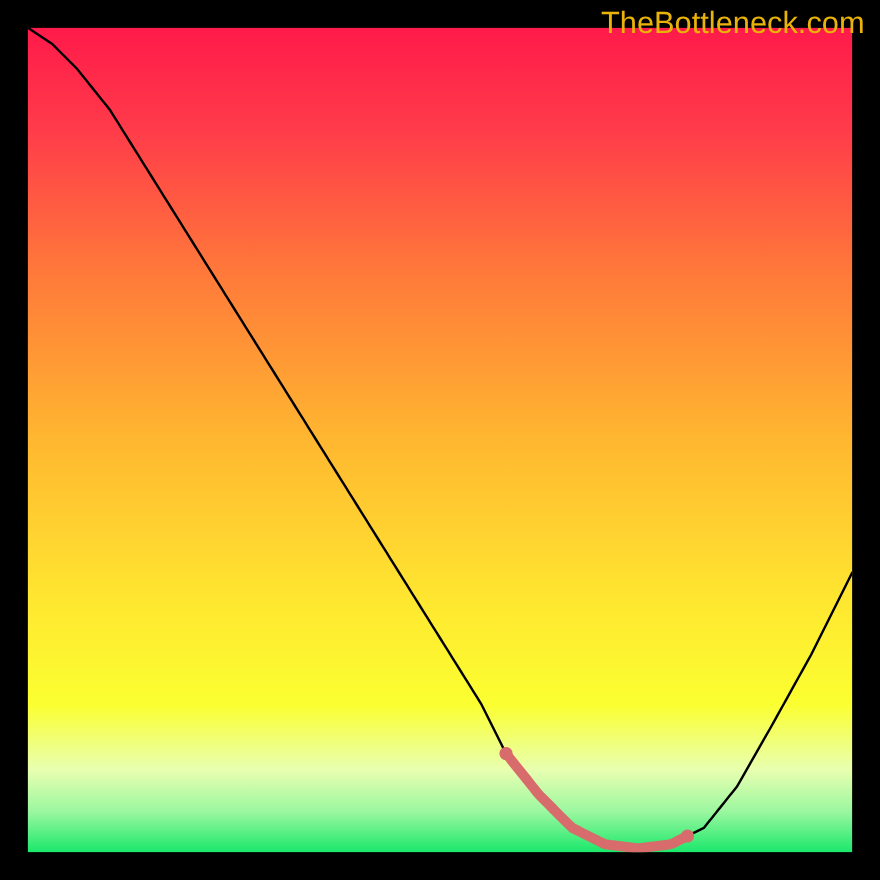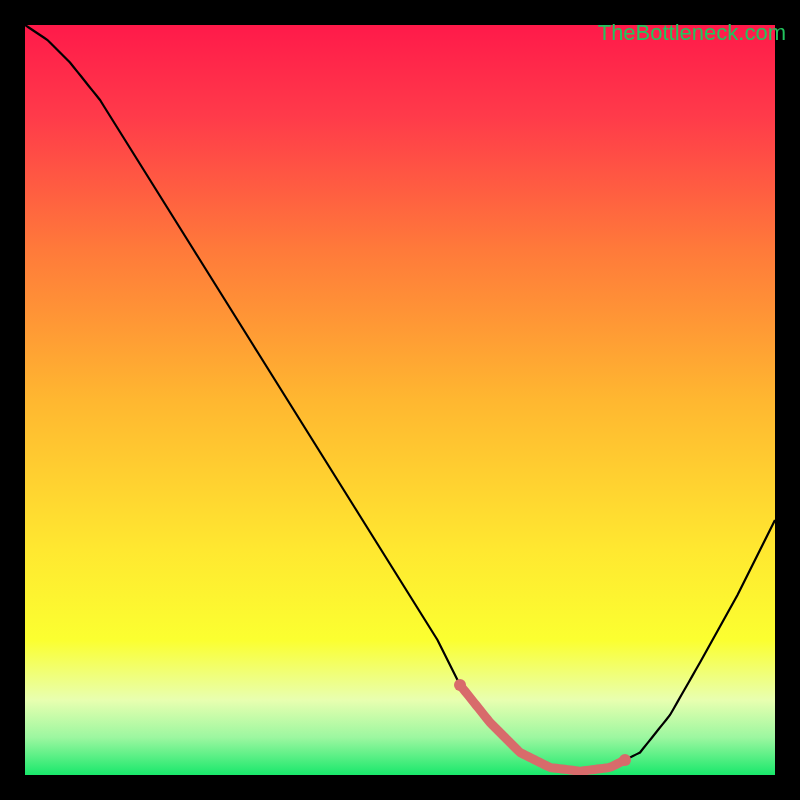--- a/index.html
+++ b/index.html
@@ -6,24 +6,24 @@
   body {
     width: 800px;
     height: 800px;
     background: #000;
     font-family: Arial, sans-serif;
     position: relative;
     overflow: hidden;
   }
   .watermark {
     position: absolute;
-    top: 20px;
+    top: 5px;
     right: 14px;
-    color: #22c55e;
-    font-size: 22px;
+    color: #eab308;
+    font-size: 28px;
     font-weight: 500;
     z-index: 10;
   }
   .plot-area {
     position: absolute;
     left: 25px;
     top: 25px;
     width: 750px;
     height: 750px;
     overflow: hidden;

